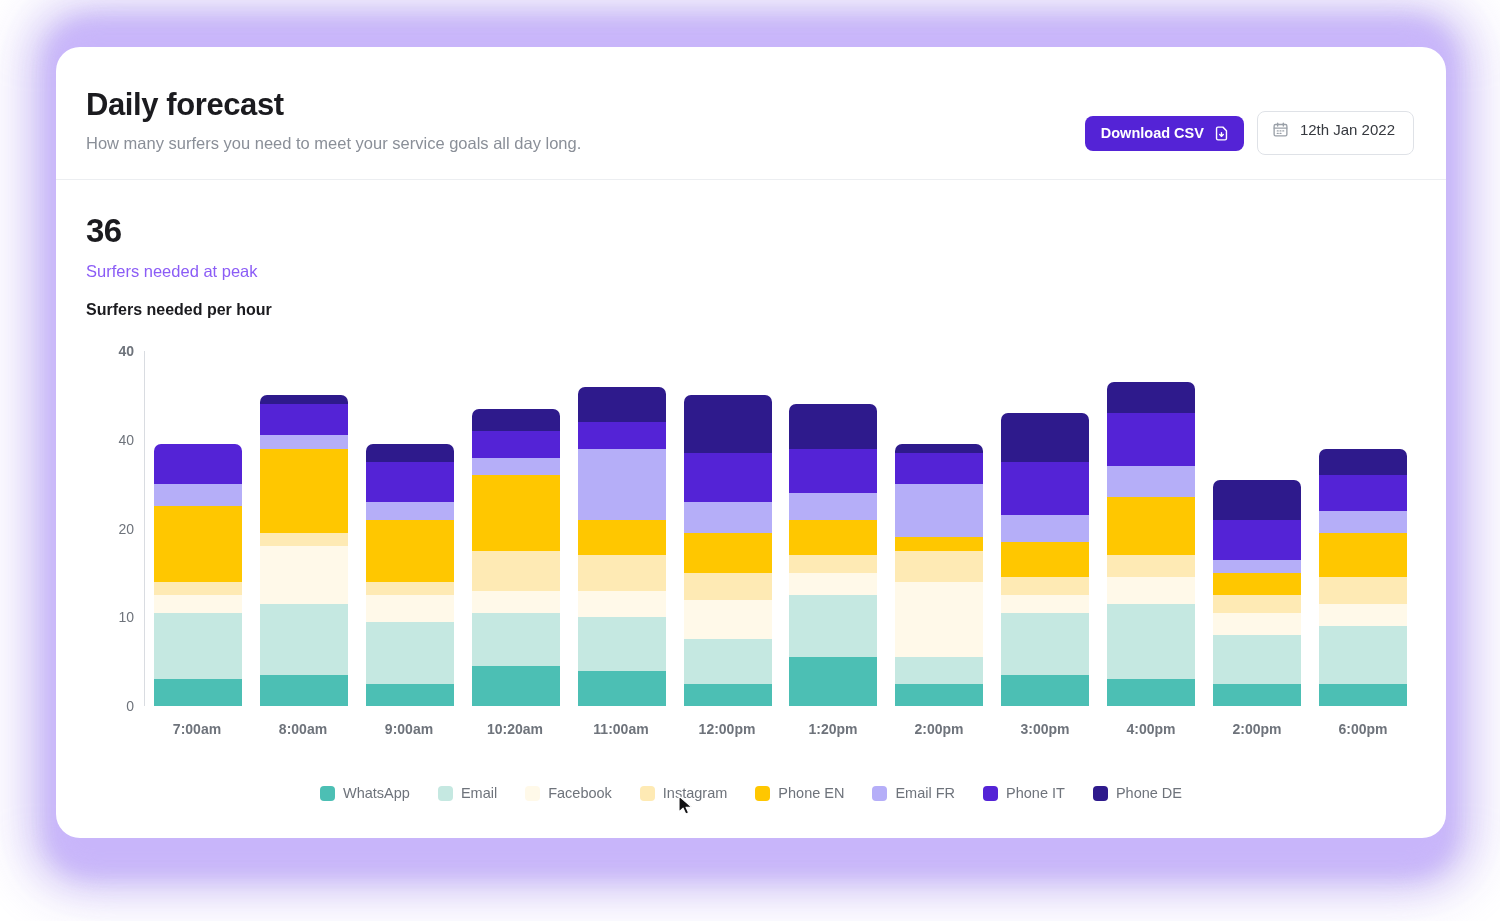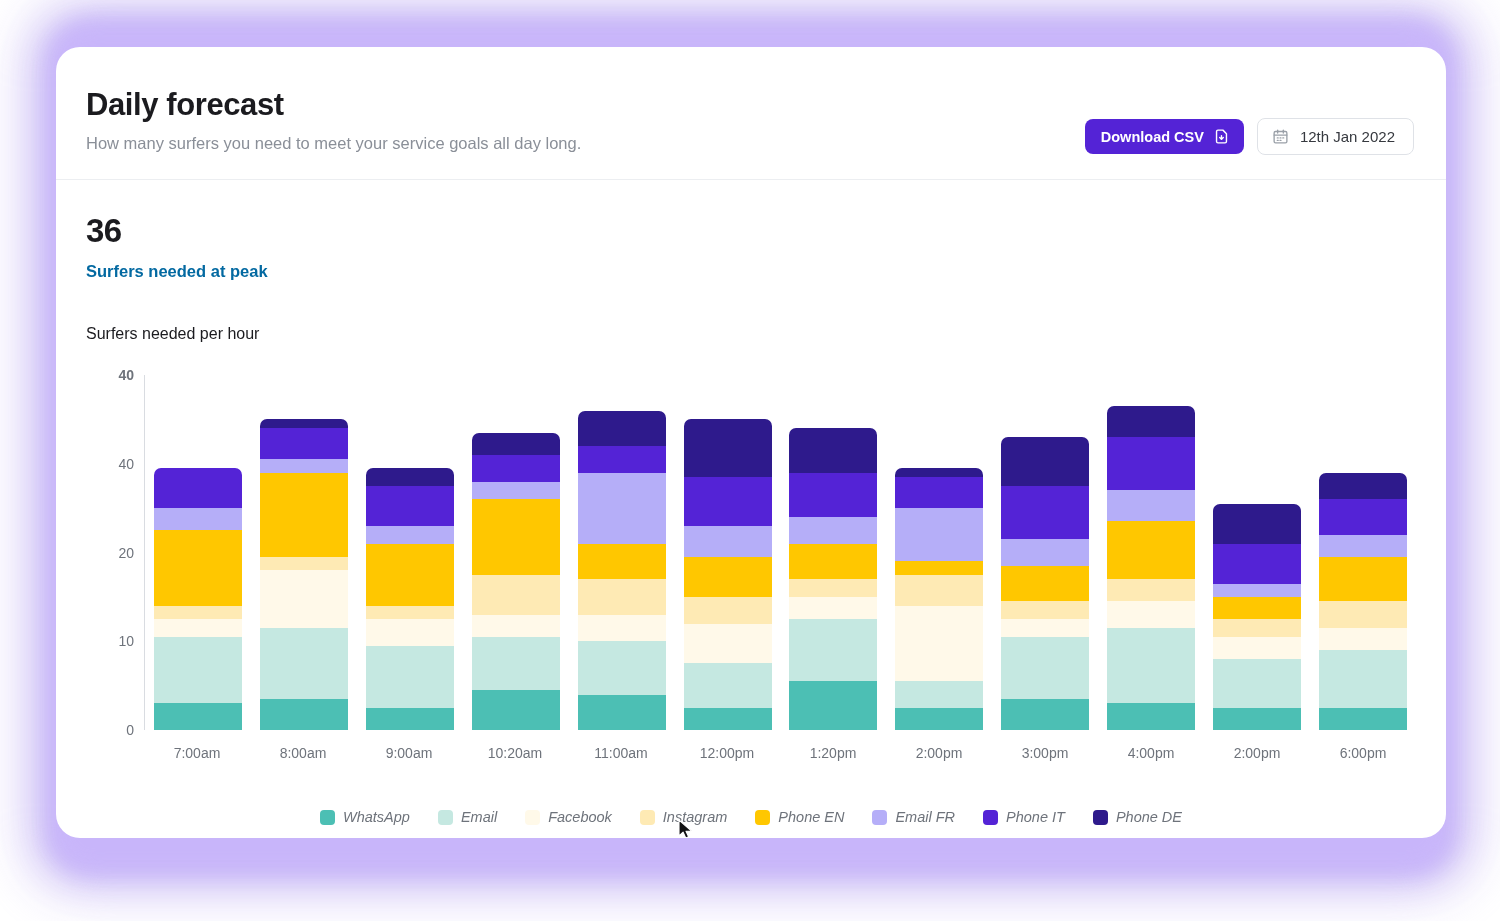--- a/index.html
+++ b/index.html
@@ -68,36 +68,36 @@
     padding: 9px 14px 9px 16px;
     font-family: inherit;
     font-size: 14.5px; font-weight: 700; cursor: pointer;
     white-space: nowrap;
   }
   .btn-csv svg { display:block; }
   .datepick {
     display: flex; align-items: flex-end; gap: 11px;
     border: 1px solid #dfe2e7; border-radius: 8px;
     background: #fff;
-    padding: 9px 18px 9px 14px;
+    padding: 9px 18px 16px 14px;
     font-size: 15px; color: #36393f; cursor: pointer;
     white-space: nowrap;
   }
   .datepick svg { display:block; }
 
   
   .card-body { padding: 32px 30px 0 30px; position: relative; }
   .stats { display: flex; gap: 12px; }
   .stat { }
   .stat:first-child { width: 212px; }
   .stat-val { font-size: 33px; font-weight: 700; color: #1b1b1f; letter-spacing: -.5px; }
-  .stat-lab { margin-top: 12px; font-size: 16.5px; color: #0369a1; font-weight: bold; }
+  .stat-lab { margin-top: 12px; font-size: 16.5px; color: #8b5cf6; }
   .chart-title {
-    margin-top: 44px;
-    font-size: 16px; font-weight: 400; color: #1b1b1f;
+    margin-top: 20px;
+    font-size: 16px; font-weight: 700; color: #1b1b1f;
   }
 
   
   .chart-wrap { position: relative; margin-top: 24px; height: 420px; }
   .plot {
     position: absolute; left: 58px; right: 0; top: 8px; height: 355px;
     border-left: 1px solid #d9dce1;
   }
   .ytick {
     position: absolute; right: 100%; margin-right: 11px;
@@ -121,27 +121,27 @@
     border-radius: 7px 7px 0 0;
     overflow: hidden;
   }
   .seg { width: 100%; }
   .xlabels {
     position: absolute; left: 58px; right: 0; top: 378px;
     display: flex;
   }
   .xlabel {
     flex: 1 1 0; text-align: center;
-    font-size: 14px; color: #6e737b;
+    font-size: 14px; color: #6e737b; font-weight: bold;
   }
 
   
   .legend {
     display: flex; justify-content: center; align-items: center;
-    gap: 28px; margin-top: 22px; flex-wrap: nowrap; font-style: italic;
+    gap: 28px; margin-top: 22px; flex-wrap: nowrap;
   }
   .lg-item { display: flex; align-items: center; gap: 8px; }
   .lg-sw { width: 15px; height: 15px; border-radius: 4px; flex: none; }
   .lg-lab { font-size: 14.5px; color: #6e737b; white-space: nowrap; }
 
   .cursor { position: absolute; left: 592px; top: 452px; z-index: 40; }
 </style>
 </head>
 <body>
 

